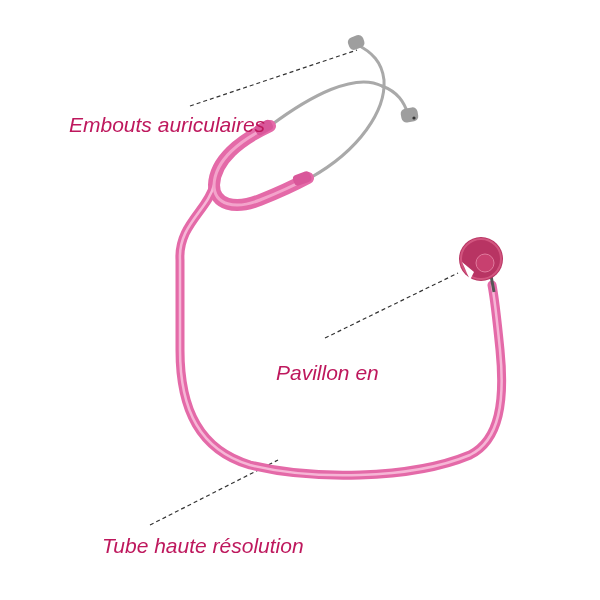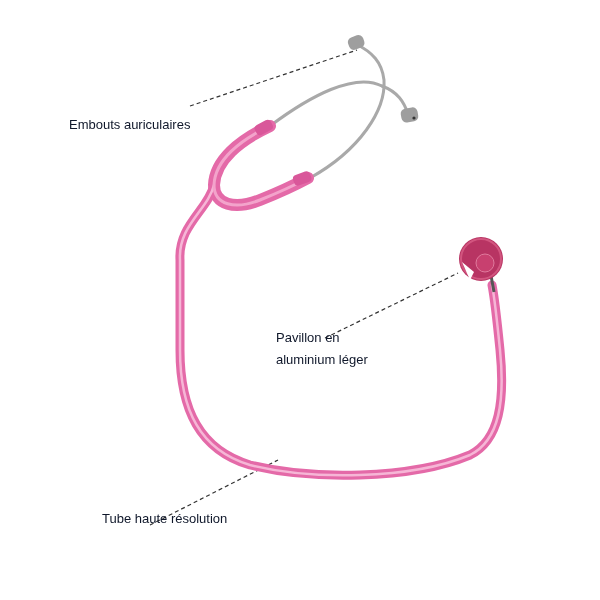--- a/index.html
+++ b/index.html
@@ -1,22 +1,22 @@
 <!DOCTYPE html>
 <html><head>
   <meta charset="utf-8">
   <style>
     html, body { margin: 0; padding: 0; background: #ffffff; }
     body { width: 600px; height: 600px; position: relative; overflow: hidden;
            font-family: "Liberation Sans", "DejaVu Sans", sans-serif; }
     #figure { position: absolute; left: 0; top: 0; width: 600px; height: 600px; }
-    .label { position: absolute; color: #0f172a; font-size: 13px; line-height: 22px; }
+    .label { position: absolute; color: #be185d; font-size: 21px; line-height: 22px; font-style: italic; }
     #label-earpieces { left: 69px; top: 114px; }
-    #label-chestpiece { left: 276px; top: 327px; }
-    #label-tube { left: 102px; top: 508px; }
+    #label-chestpiece { left: 276px; top: 362px; }
+    #label-tube { left: 102px; top: 535px; }
   </style>
 </head>
 <body>
 
 <svg id="figure" viewBox="0 0 600 600" xmlns="http://www.w3.org/2000/svg">
 
   <g stroke="#333" stroke-width="1.2" stroke-dasharray="4,3" fill="none">
     <line x1="190" y1="106" x2="357" y2="50"></line>
     <line x1="325" y1="338" x2="458" y2="273"></line>
     <line x1="150" y1="525" x2="278" y2="460"></line>
@@ -53,18 +53,17 @@
     <path d="M462 262 L 474 272 L 470 280 Z" fill="#ffffff"></path>
   </g>
 </svg>
 
 <div class="label" id="label-earpieces">
   <div>Embouts auriculaires</div>
 </div>
 
 <div class="label" id="label-chestpiece">
   <div>Pavillon en</div>
-  <div>aluminium léger</div>
 </div>
 
 <div class="label" id="label-tube">
   <div>Tube haute résolution</div>
 </div>
 
 </body></html>

